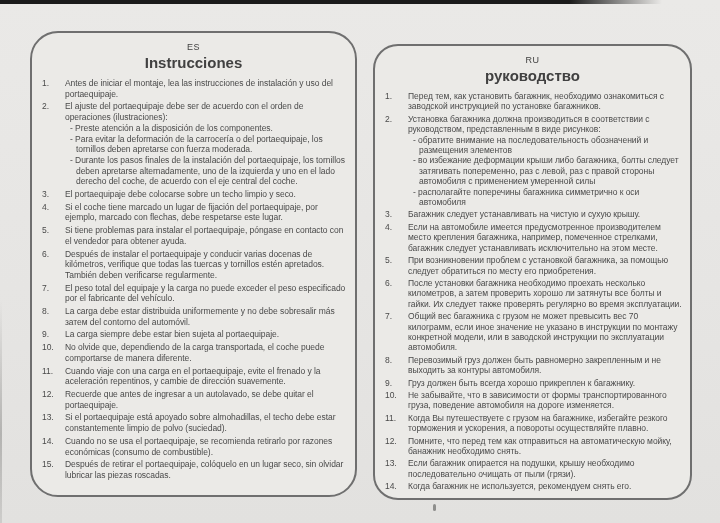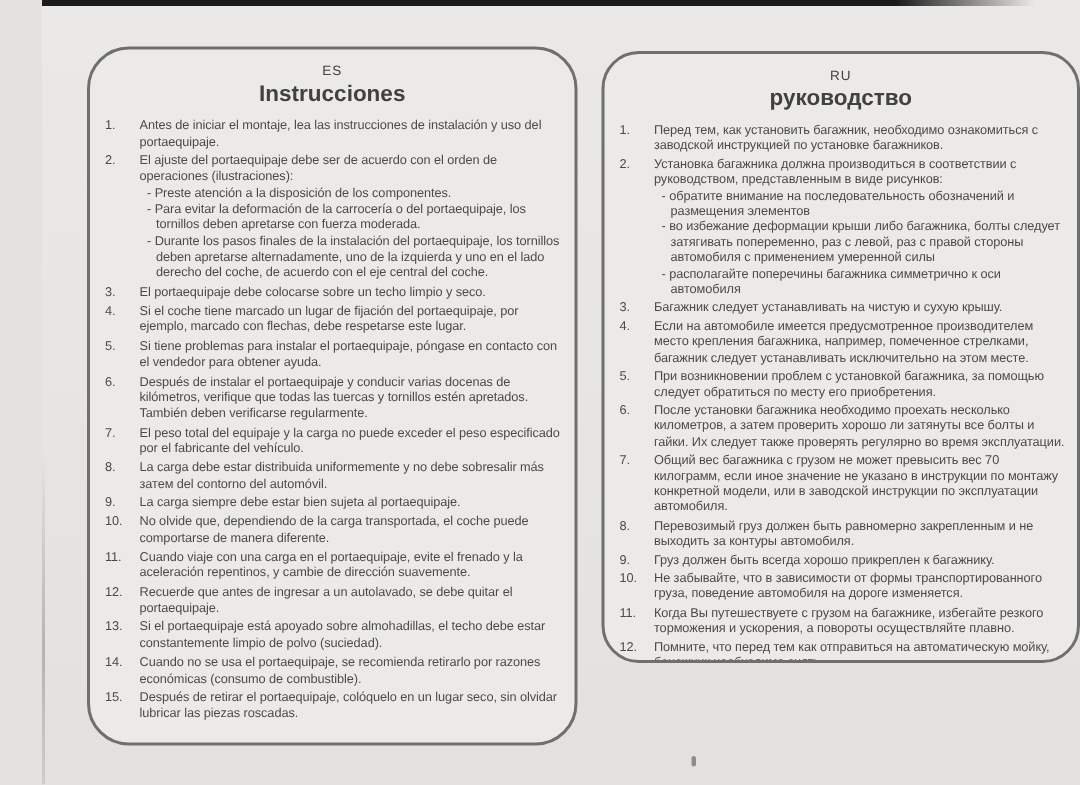--- a/index.html
+++ b/index.html
@@ -6,21 +6,20 @@
   body {
     width: 720px; height: 523px;
     background: #e3e2e0;
     font-family: "Liberation Sans", sans-serif;
     position: relative;
     overflow: hidden;
   }
   .page {
     position: absolute; inset: 0;
     background: linear-gradient(180deg, #eae9e7 0%, #e6e5e3 55%, #e2e1df 100%);
-    margin-left: 28px;
   }
   .scan-top-edge {
     position: absolute; top: 0; left: 0;
     width: 662px; height: 4px;
     background: linear-gradient(to right, #1b1b1b 0%, #1b1b1b 86%, rgba(27,27,27,0) 100%);
   }
   .scan-left-edge {
     position: absolute; left: 0; top: 300px; width: 2px; height: 223px;
     background: linear-gradient(180deg, rgba(90,90,88,0) 0%, rgba(90,90,88,0.35) 60%, rgba(90,90,88,0.15) 100%);
   }
@@ -35,21 +34,21 @@
     background: #ebeae7;
     color: #4a4a4a;
     overflow: hidden;
     box-sizing: border-box;
   }
   .panel-es {
     left: 30px; top: 31px; width: 327px; height: 466px;
     border-radius: 28px;
   }
   .panel-ru {
-    left: 373px; top: 34px; width: 319px; height: 408px;
+    left: 373px; top: 44px; width: 319px; height: 456px;
     border-radius: 25px;
   }
   .panel header {
     text-align: center;
     padding-top: 9px;
     margin-bottom: 7px;
     color: #414141;
   }
   .lang-code { font-size: 9px; letter-spacing: 0.6px; }
   .title-line1 { font-size: 15px; font-weight: bold; margin-top: 2px; }

